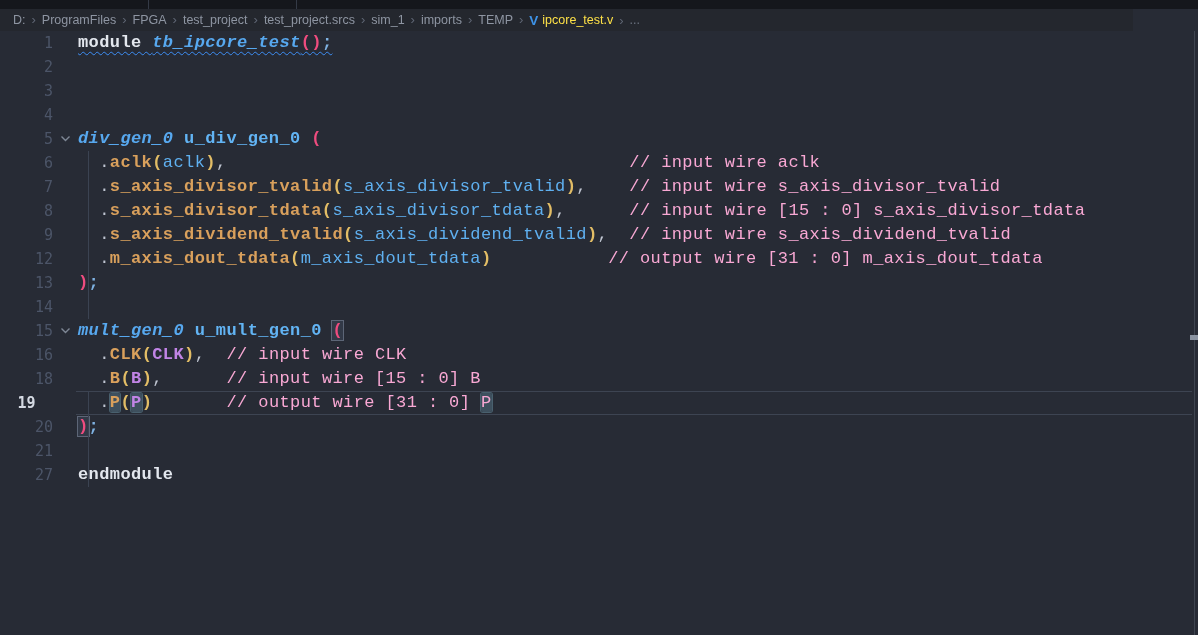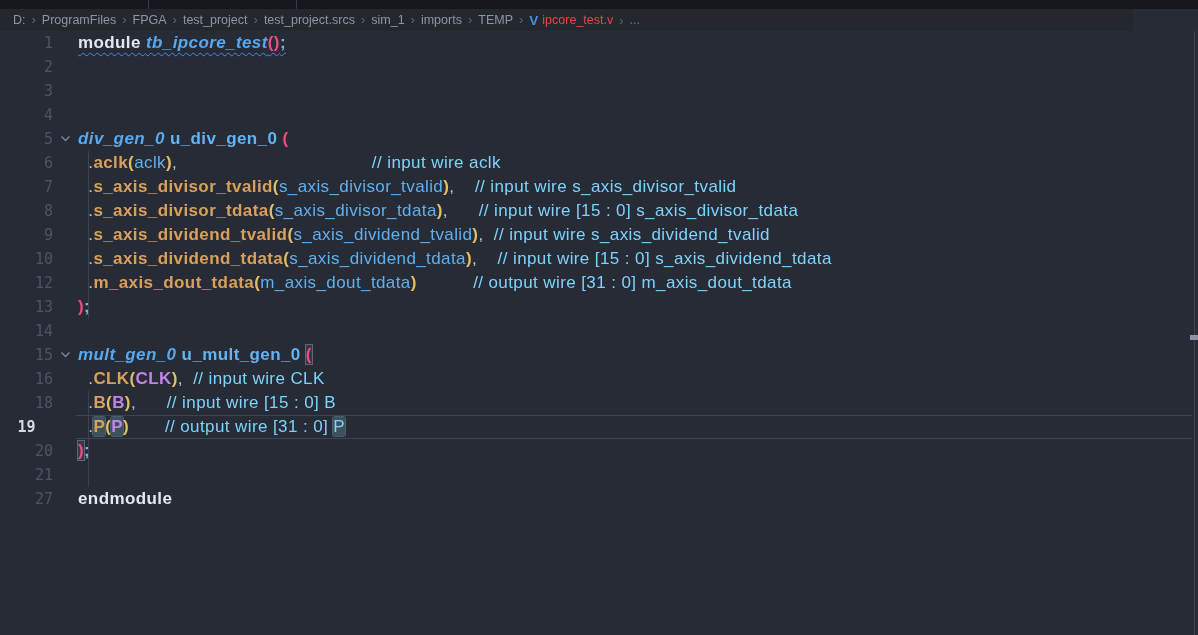--- a/index.html
+++ b/index.html
@@ -9,41 +9,41 @@
   .tabstrip{position:absolute;left:0;top:0;width:1198px;height:9px;background:#15171c;}
   .tab-sep{position:absolute;top:0;width:1px;height:9px;background:#343a46;}
 
   
   .breadcrumbs{position:absolute;left:0;top:9px;width:1133px;height:22px;background:#24272e;
     display:flex;align-items:center;padding:0 0 0 13px;
     font-family:"Liberation Sans",sans-serif;font-size:12.5px;color:#8b92a0;white-space:nowrap;}
   .bc-item{color:#8e95a2;cursor:pointer;}
   .bc-sep{color:#5f6674;margin:0 6px;font-size:13px;line-height:1;}
   .bc-file-icon{color:#3e93e8;font-weight:800;font-size:13.5px;margin-right:5px;letter-spacing:-1px;}
-  .bc-file{color:#ef4444;}
+  .bc-file{color:#fde047;}
   .bc-more{color:#6c7380;}
 
   
   .editor{position:absolute;left:0;top:31px;width:1198px;height:604px;background:#272b35;}
   .code-row{display:flex;height:24px;position:relative;}
   .ln{flex:0 0 53px;text-align:right;font-family:"DejaVu Sans Mono",monospace;font-size:15px;
       line-height:24px;color:#4c5568;user-select:none;}
   .fold{flex:0 0 25px;display:flex;align-items:center;justify-content:center;}
-  pre.code{margin:0;flex:1 1 auto;font-family:Liberation Sans, sans-serif;font-size:17px;
+  pre.code{margin:0;flex:1 1 auto;font-family:Liberation Mono, monospace;font-size:17px;
       line-height:24px;letter-spacing:0.4px;white-space:pre;color:#c0c6d2;}
   .seg{font-style:normal;}
   .kw{color:#e3e7ee;font-weight:bold;}
   .ty{color:#57a8ef;font-style:italic;font-weight:bold;}
   .in{color:#62b4f4;font-weight:bold;}
   .po{color:#d9a05c;font-weight:bold;}
   .p1{color:#ef4c7f;font-weight:bold;}
   .p2{color:#e2bd66;font-weight:bold;}
   .ar{color:#5fb0f0;}
   .co{color:#c184e6;font-weight:bold;}
-  .cm{color:#7dd3fc;}
+  .cm{color:#f9a8d4;}
   .pu{color:#c0c6d2;}
   .se{color:#7fb2e2;font-weight:bold;}
 
   .squig{text-decoration-line:underline;text-decoration-style:wavy;text-decoration-color:#3d8ef5;
          text-decoration-thickness:1.2px;text-underline-offset:4px;text-decoration-skip-ink:none;}
 
   .occ{background:#3e505e;border-radius:2px;box-shadow:0 0 0 1px #49606e;}
   .mb{outline:1px solid #5d6677;outline-offset:0;background:#323947;}
 
   .code-row.active .ln{color:#d4d9e2;font-weight:bold;text-align:center;}
@@ -117,25 +117,20 @@
         <div class="ln">8</div>
         <div class="fold"></div>
         <pre class="code"><span class="seg pu">  .</span><span class="seg po">s_axis_divisor_tdata</span><span class="seg p2">(</span><span class="seg ar">s_axis_divisor_tdata</span><span class="seg p2">)</span><span class="seg pu">,</span><span class="seg pu">      </span><span class="seg cm">// input wire [15 : 0] s_axis_divisor_tdata</span></pre>
       </div>
       <div class="code-row">
         <div class="ln">9</div>
         <div class="fold"></div>
         <pre class="code"><span class="seg pu">  .</span><span class="seg po">s_axis_dividend_tvalid</span><span class="seg p2">(</span><span class="seg ar">s_axis_dividend_tvalid</span><span class="seg p2">)</span><span class="seg pu">,</span><span class="seg pu">  </span><span class="seg cm">// input wire s_axis_dividend_tvalid</span></pre>
       </div>
       <div class="code-row">
-        <div class="ln">10</div>
-        <div class="fold"></div>
-        <pre class="code"><span class="seg pu">  .</span><span class="seg po">s_axis_dividend_tdata</span><span class="seg p2">(</span><span class="seg ar">s_axis_dividend_tdata</span><span class="seg p2">)</span><span class="seg pu">,</span><span class="seg pu">    </span><span class="seg cm">// input wire [15 : 0] s_axis_dividend_tdata</span></pre>
-      </div>
-      <div class="code-row">
         <div class="ln">12</div>
         <div class="fold"></div>
         <pre class="code"><span class="seg pu">  .</span><span class="seg po">m_axis_dout_tdata</span><span class="seg p2">(</span><span class="seg ar">m_axis_dout_tdata</span><span class="seg p2">)</span><span class="seg pu">           </span><span class="seg cm">// output wire [31 : 0] m_axis_dout_tdata</span></pre>
       </div>
       <div class="code-row">
         <div class="ln">13</div>
         <div class="fold"></div>
         <pre class="code"><span class="seg p1">)</span><span class="seg se">;</span></pre>
       </div>
       <div class="code-row">

